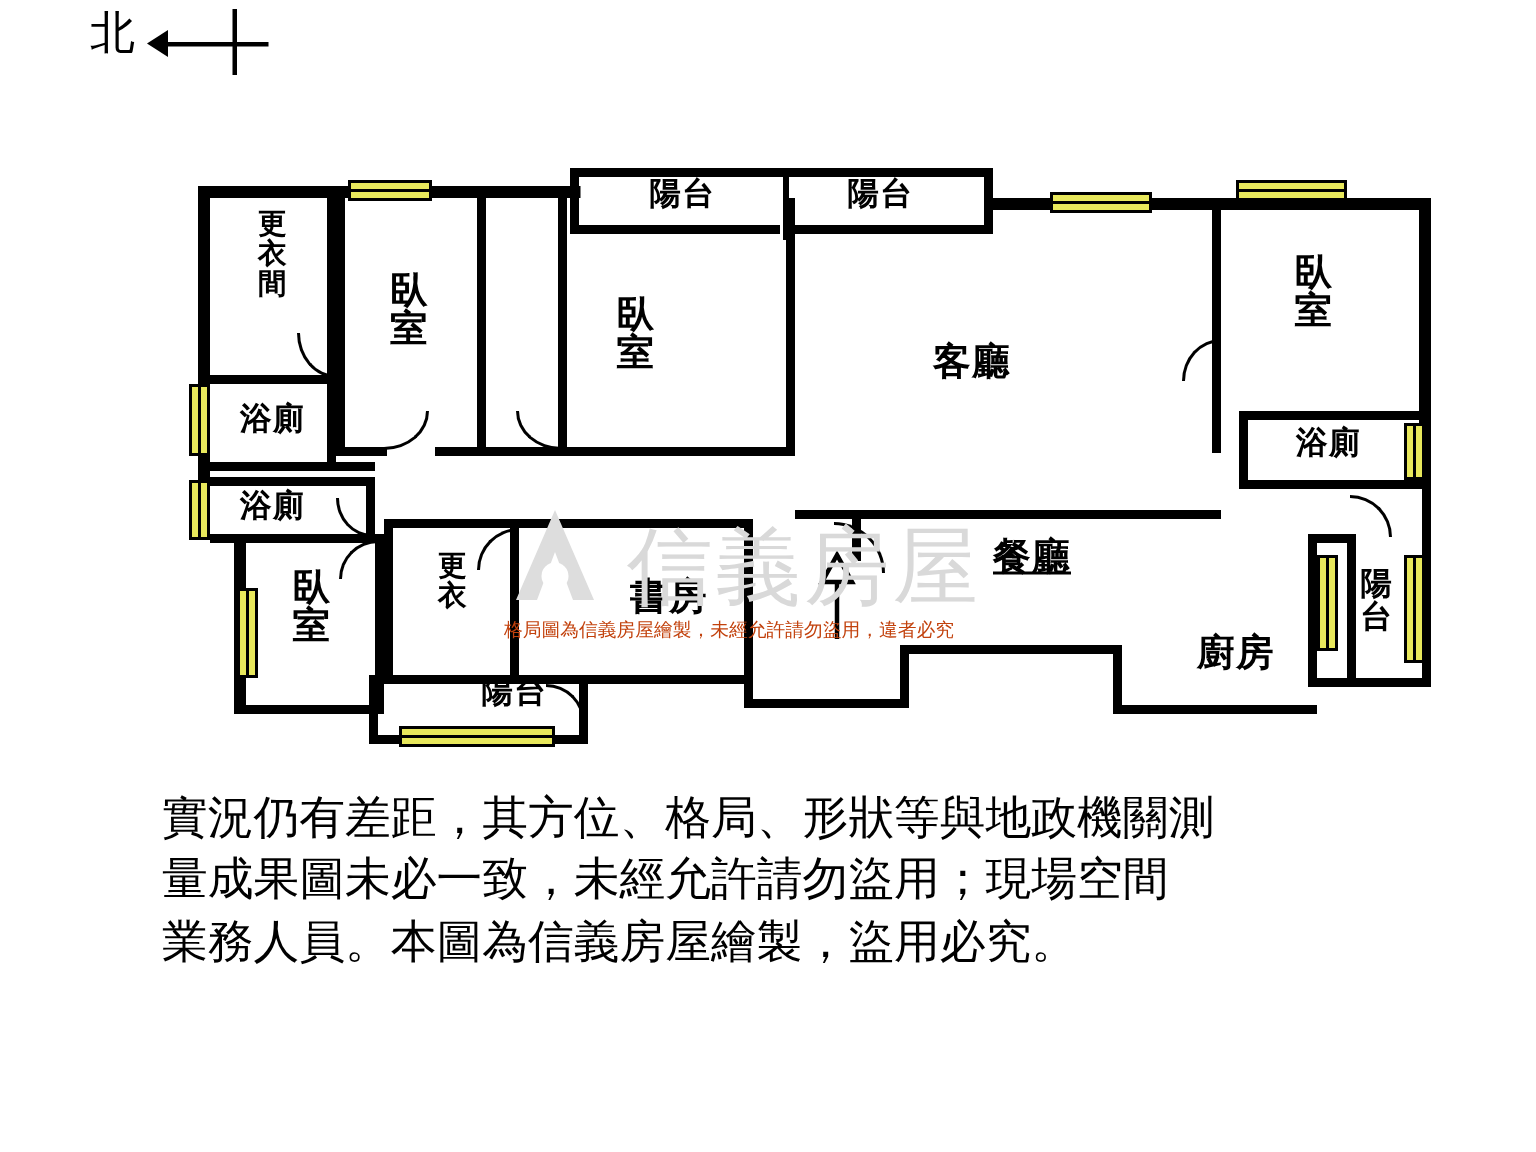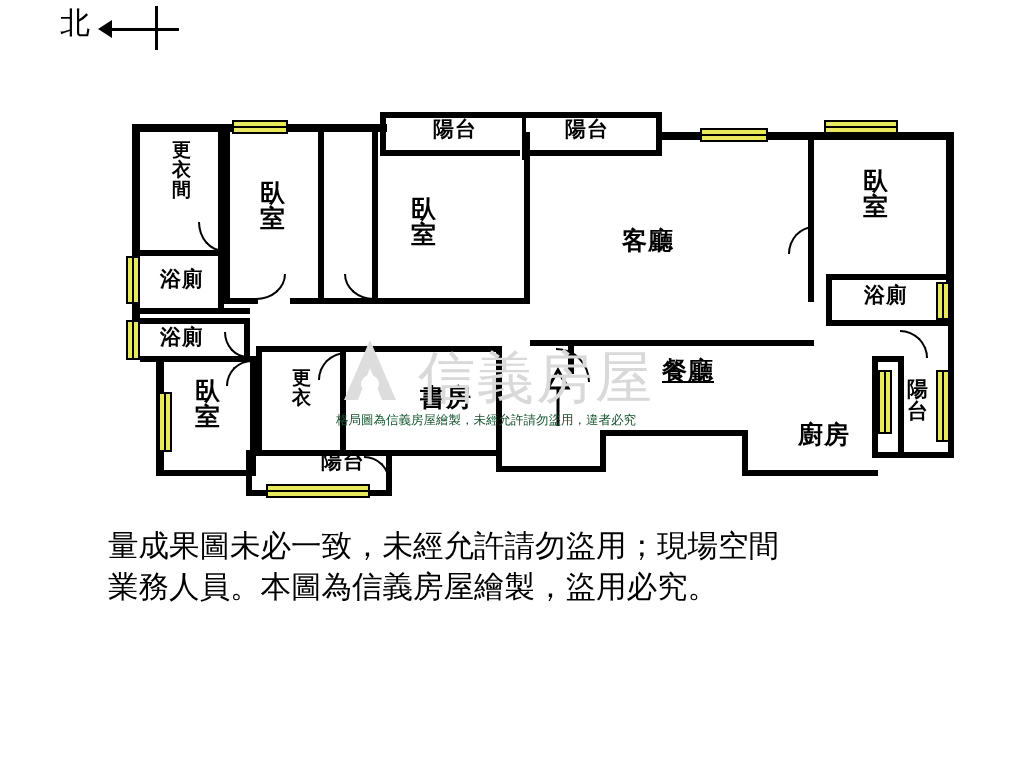--- a/index.html
+++ b/index.html
@@ -148,21 +148,21 @@
     letter-spacing: 2px;
     font-weight: 400;
     white-space: nowrap;
   }
   .wm-note {
     position: absolute;
     left: 6px;
     top: 82px;
     font-size: 12.5px;
     font-family: "DejaVu Sans", sans-serif;
-    color: #14532d;
+    color: #c2410c;
     white-space: nowrap;
   }
 
   
   .disclaimer {
     position: absolute;
     left: 108px;
     top: 525px;
     width: 880px;
     font-family: "DejaVu Serif", serif;
@@ -375,17 +375,18 @@
   <div class="watermark">
     <svg class="wm-logo" viewBox="0 0 80 80">
       <path d="M40 8 L14 68 L28 68 L40 36 L52 68 L66 68 Z" fill="#dddddd"></path>
       <circle cx="40" cy="52" r="9" fill="#ffffff"></circle>
     </svg>
     <div class="wm-text">信義房屋</div>
     <div class="wm-note">格局圖為信義房屋繪製，未經允許請勿盜用，違者必究</div>
   </div>
 
   <div class="disclaimer">
+    <p>實況仍有差距，其方位、格局、形狀等與地政機關測</p>
     <p>量成果圖未必一致，未經允許請勿盜用；現場空間</p>
     <p>業務人員。本圖為信義房屋繪製，盜用必究。</p>
   </div>
 
 </div>
 
 </body></html>

